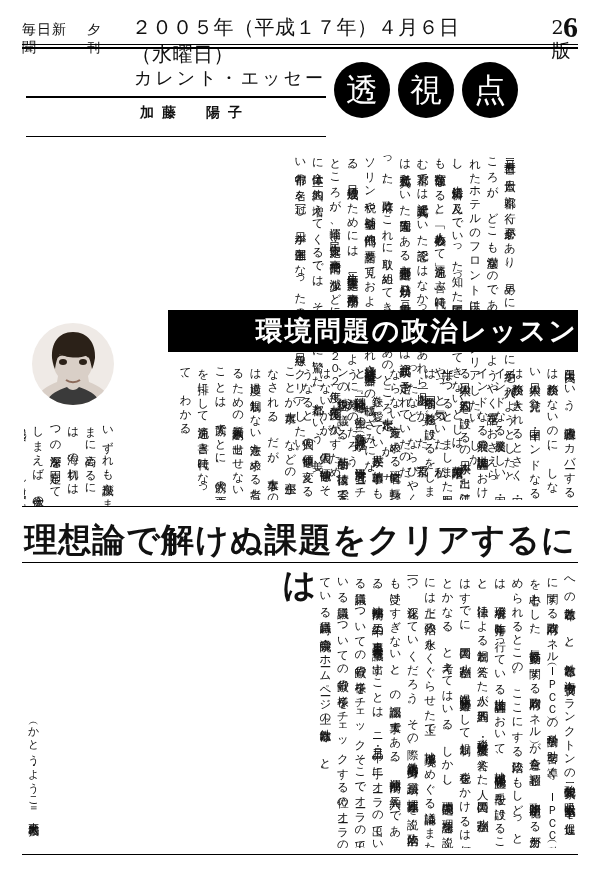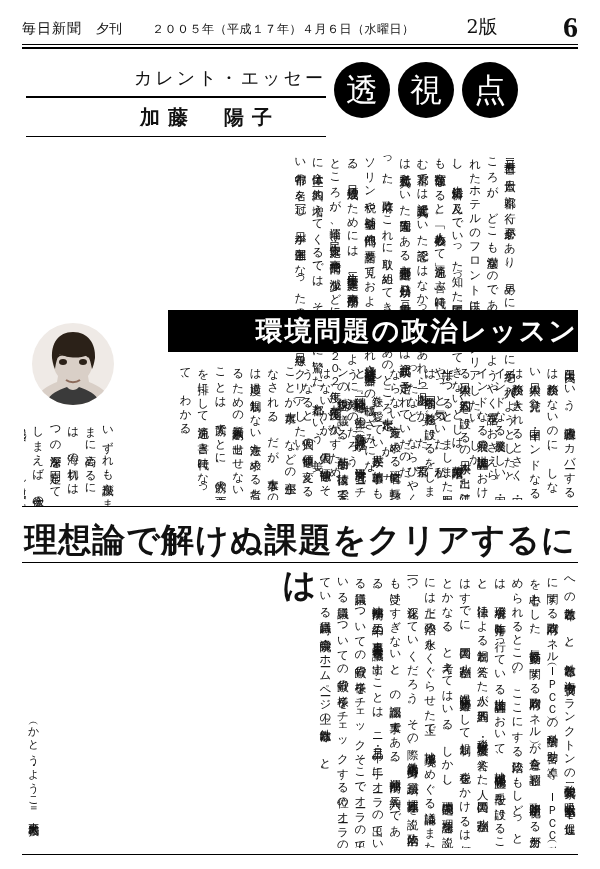--- a/index.html
+++ b/index.html
@@ -37,22 +37,22 @@
     font-size: 14px;
     letter-spacing: 1px;
     font-family: "DejaVu Serif", serif;
   }
   .masthead .edition {
     font-size: 13px;
     margin-left: 14px;
     font-family: "DejaVu Serif", serif;
   }
   .masthead .date {
-    font-size: 12px;
-    margin-left: 30px;
+    font-size: 20px;
+    margin-left: 22px;
     letter-spacing: 0.5px;
     font-family: "DejaVu Serif", serif;
   }
   .masthead .version {
     font-size: 19px;
     margin-left: 52px;
     font-family: "DejaVu Serif", serif;
   }
   .masthead .pageno {
     position: absolute;
@@ -86,21 +86,21 @@
     top: 66px;
     width: 200px;
     text-align: center;
     font-size: 18px;
     letter-spacing: 3px;
   }
   .byline {
     position: absolute;
     left: 140px;
     top: 104px;
-    font-size: 20px;
+    font-size: 14px;
     letter-spacing: 8px;
     font-weight: bold;
   }
   .head-rule {
     position: absolute;
     left: 26px;
     top: 96px;
     width: 300px;
     border-top: 2px solid #000;
   }

